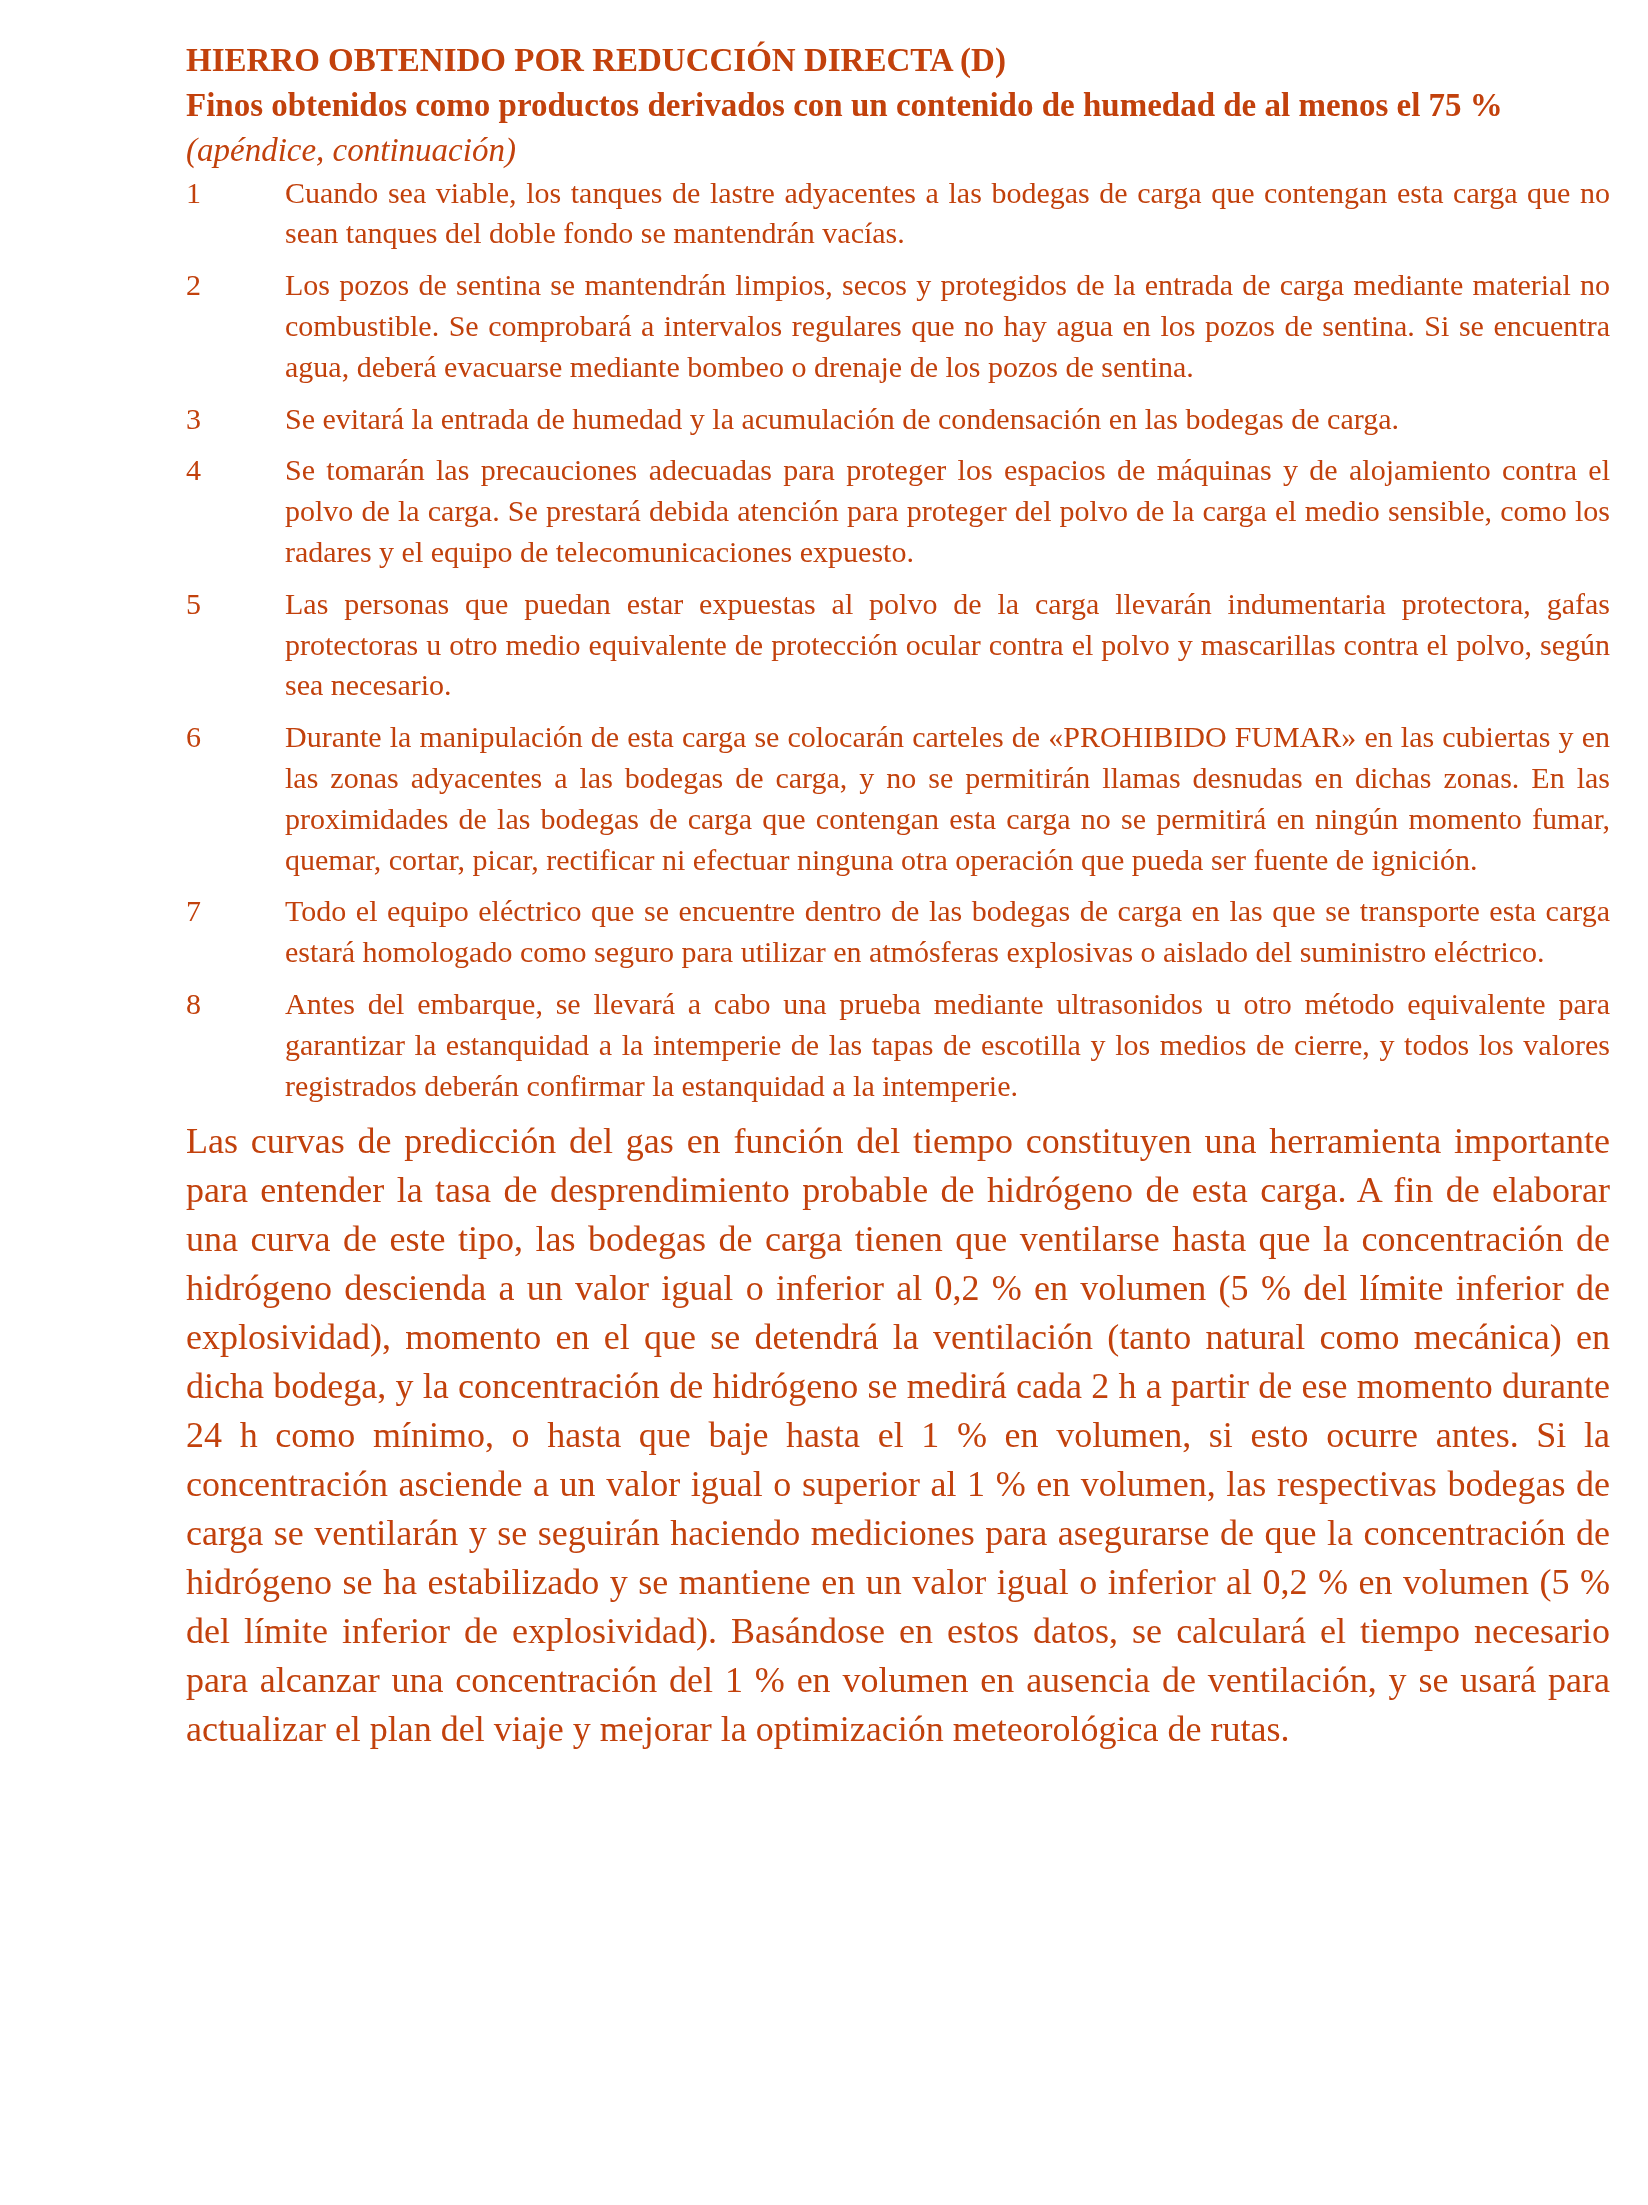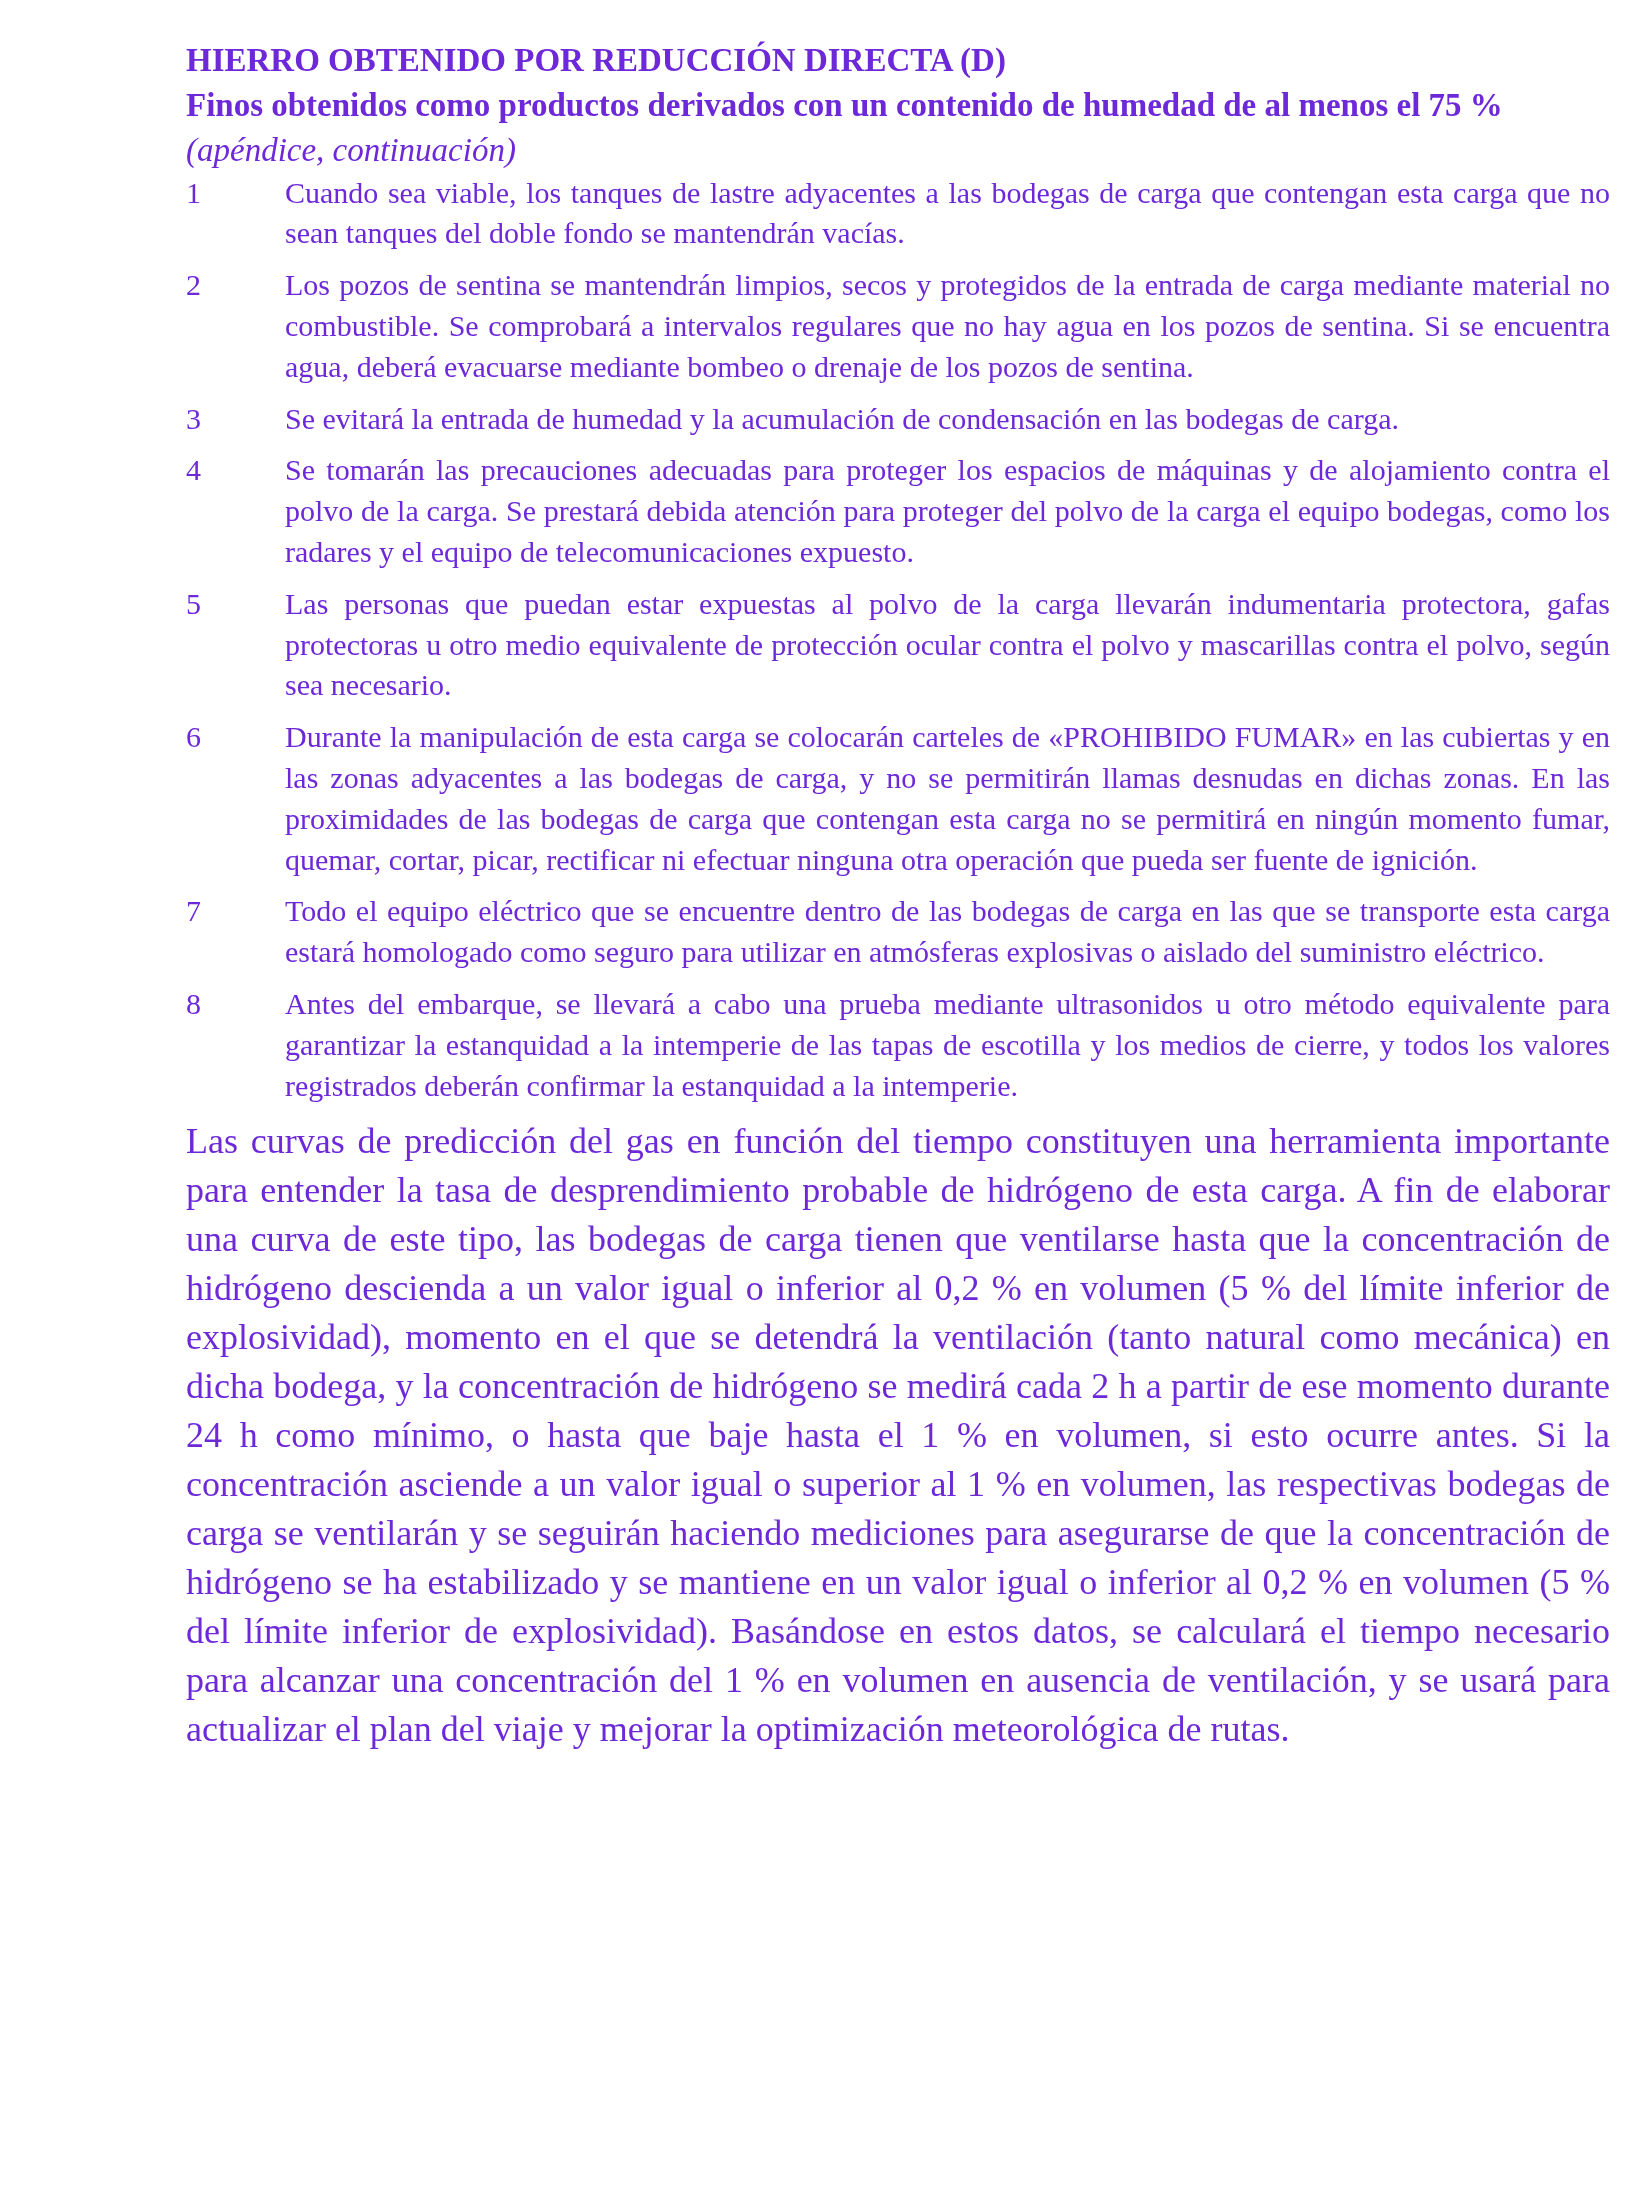--- a/index.html
+++ b/index.html
@@ -5,21 +5,21 @@
   html, body {
     margin: 0;
     padding: 0;
     background: #ffffff;
   }
   .page {
     position: relative;
     width: 1648px;
     height: 2205px;
     background: #ffffff;
-    color: #6d28d9;
+    color: #c2410c;
     font-family: "Liberation Serif", serif;
     box-sizing: border-box;
     overflow: hidden;
   }
   .content {
     position: absolute;
     left: 186px;
     top: 38px;
     width: 1424px;
   }
@@ -92,21 +92,21 @@
       <div class="numitem">
         <span class="num">2</span>
         <span class="txt">Los pozos de sentina se mantendrán limpios, secos y protegidos de la entrada de carga mediante material no combustible. Se comprobará a intervalos regulares que no hay agua en los pozos de sentina. Si se encuentra agua, deberá evacuarse mediante bombeo o drenaje de los pozos de sentina.</span>
       </div>
       <div class="numitem">
         <span class="num">3</span>
         <span class="txt">Se evitará la entrada de humedad y la acumulación de condensación en las bodegas de carga.</span>
       </div>
       <div class="numitem">
         <span class="num">4</span>
-        <span class="txt">Se tomarán las precauciones adecuadas para proteger los espacios de máquinas y de alojamiento contra el polvo de la carga. Se prestará debida atención para proteger del polvo de la carga el equipo bodegas, como los radares y el equipo de telecomunicaciones expuesto.</span>
+        <span class="txt">Se tomarán las precauciones adecuadas para proteger los espacios de máquinas y de alojamiento contra el polvo de la carga. Se prestará debida atención para proteger del polvo de la carga el medio sensible, como los radares y el equipo de telecomunicaciones expuesto.</span>
       </div>
       <div class="numitem">
         <span class="num">5</span>
         <span class="txt">Las personas que puedan estar expuestas al polvo de la carga llevarán indumentaria protectora, gafas protectoras u otro medio equivalente de protección ocular contra el polvo y mascarillas contra el polvo, según sea necesario.</span>
       </div>
       <div class="numitem">
         <span class="num">6</span>
         <span class="txt">Durante la manipulación de esta carga se colocarán carteles de «PROHIBIDO FUMAR» en las cubiertas y en las zonas adyacentes a las bodegas de carga, y no se permitirán llamas desnudas en dichas zonas. En las proximidades de las bodegas de carga que contengan esta carga no se permitirá en ningún momento fumar, quemar, cortar, picar, rectificar ni efectuar ninguna otra operación que pueda ser fuente de ignición.</span>
       </div>
       <div class="numitem">

